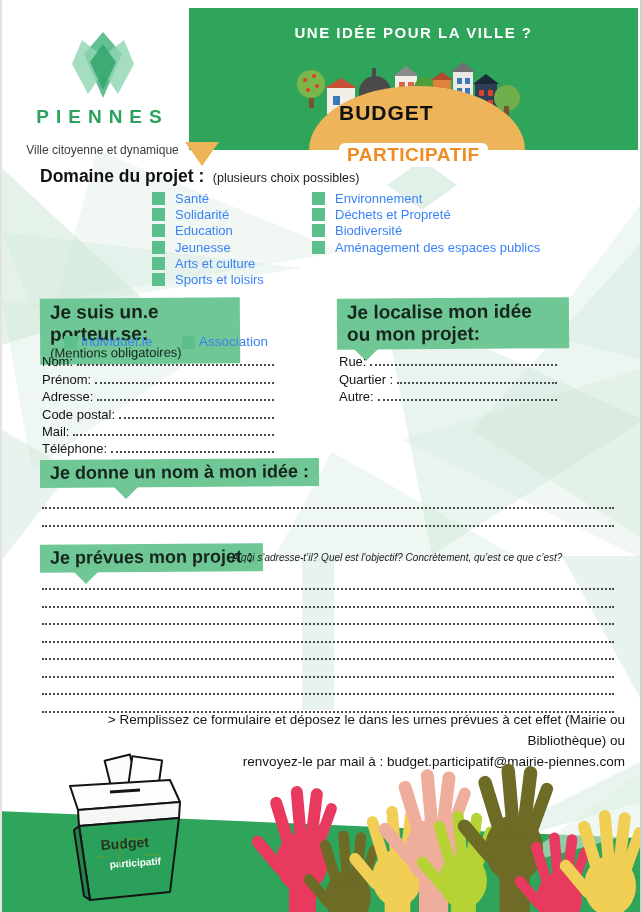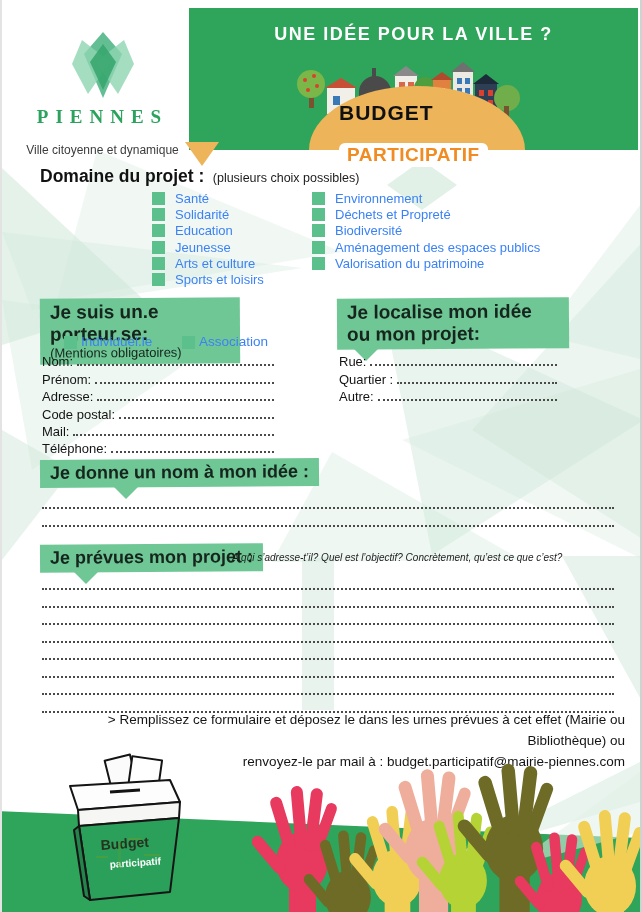--- a/index.html
+++ b/index.html
@@ -8,29 +8,29 @@
     background:#ffffff;
     font-family:"Liberation Sans", sans-serif;
     color:#1c1c1c;
     border-left:2px solid #e3e3e3; border-right:2px solid #cdd4d0;
     box-sizing:border-box;
   }
   
   .bg-decor{position:absolute;inset:0;z-index:0;}
   
   .logo{position:absolute;left:18px;top:28px;width:165px;text-align:center;z-index:2;}
-  .logo-name{color:#2ca35d;font-weight:bold;font-size:19px;letter-spacing:7px;margin-top:2px;font-family:Liberation Serif, serif;}
+  .logo-name{color:#2ca35d;font-weight:bold;font-size:19px;letter-spacing:7px;margin-top:2px;}
   .logo-tagline{color:#3c3c3c;font-size:12px;margin-top:15px;}
   .banner{
     position:absolute;left:187px;top:8px;width:449px;height:142px;
     background:#2fa45b;z-index:2;
   }
   .banner-title{
     position:absolute;top:16px;left:0;right:0;text-align:center;
-    color:#ffffff;font-weight:bold;font-size:18px;letter-spacing:1.5px;
+    color:#ffffff;font-weight:bold;font-size:15px;letter-spacing:1.5px;
   }
   .town-svg{position:absolute;left:108px;bottom:0;}
   .badge{position:absolute;left:150px;top:94px;z-index:3;}
   .badge-budget{color:#101010;font-weight:900;font-size:21px;letter-spacing:1px;line-height:1;}
   .badge-participatif{
     display:inline-block;margin-top:2px;background:#ffffff;border-radius:6px;
     color:#f08c21;font-weight:900;font-size:19px;letter-spacing:.5px;
     padding:2px 8px 3px 8px;line-height:1;
   }
   .banner-tail{
@@ -218,24 +218,20 @@
           <span class="check-label">Déchets et Propreté</span>
         </div>
       <div class="check-row">
           <span class="checkbox"></span>
           <span class="check-label">Biodiversité</span>
         </div>
       <div class="check-row">
           <span class="checkbox"></span>
           <span class="check-label">Aménagement des espaces publics</span>
         </div>
-      <div class="check-row">
-          <span class="checkbox"></span>
-          <span class="check-label">Valorisation du patrimoine</span>
-        </div>
     </div>
   </div>
 
   <div class="tag" style="left:38px;top:298px;width:180px;">
     <div class="tag-title">Je suis un.e porteur.se:</div>
     <div class="tag-sub">(Mentions obligatoires)</div>
   </div>
   <div class="tag-tail" style="left:88px;top:344px;"></div>
 
   <div class="type-row">

